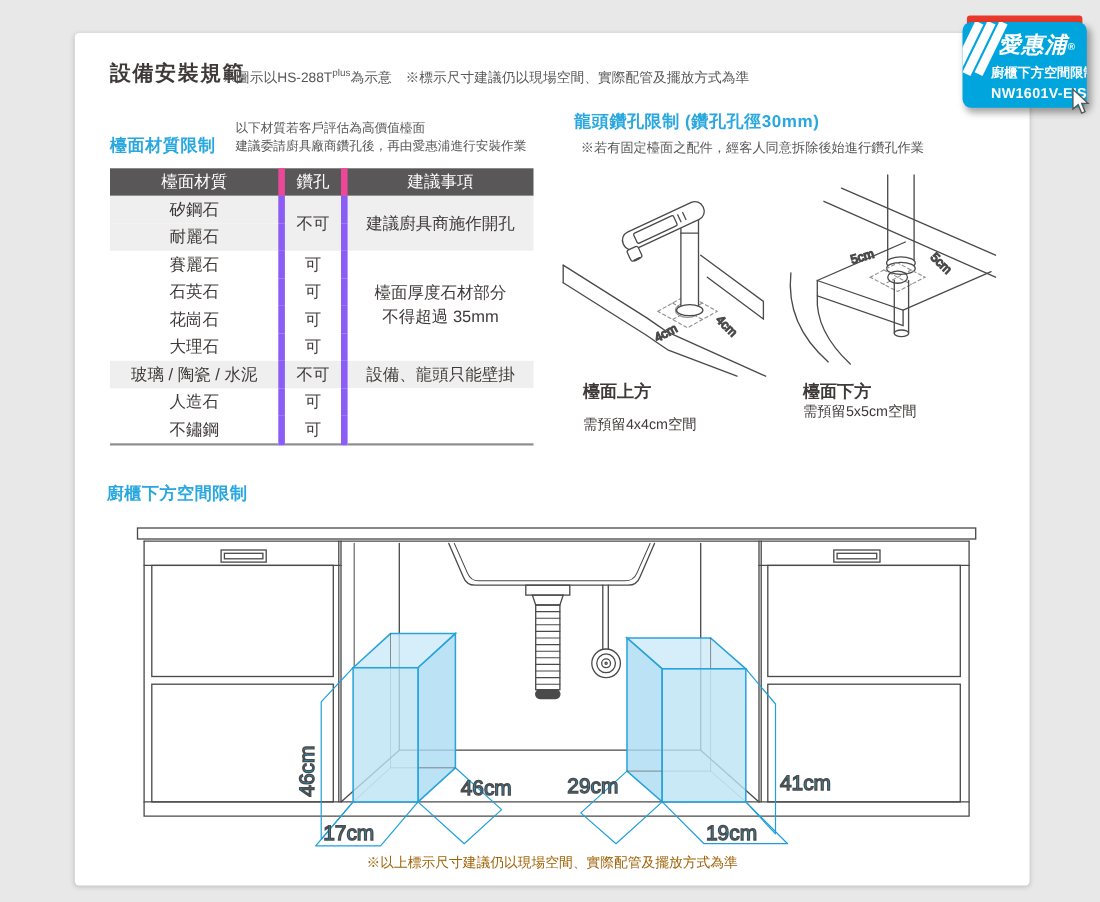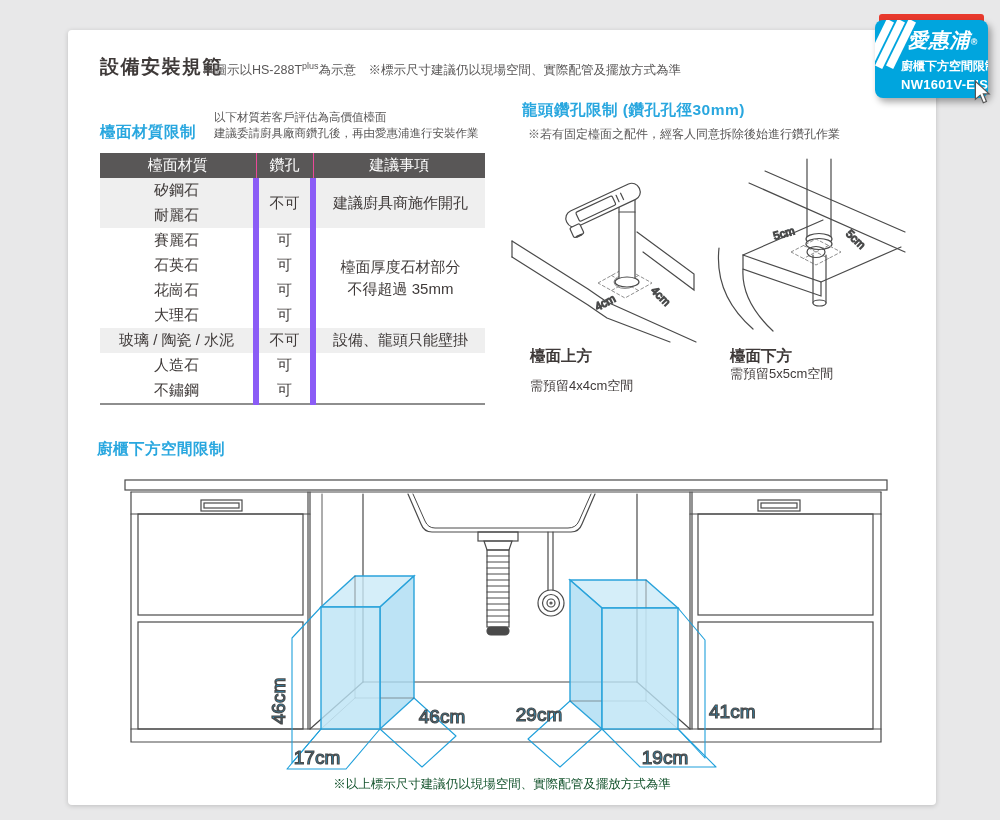--- a/index.html
+++ b/index.html
@@ -10,31 +10,31 @@
   
   .page-title{left:32px;top:24px;font-size:19px;font-weight:bold;letter-spacing:1.5px;color:#3f3a39;}
   .title-note{left:134px;top:31px;font-size:12.5px;color:#595757;white-space:nowrap;}
   .title-note sup{font-size:9px;}
   .blue-head{color:#29a7df;font-weight:bold;font-size:15.5px;letter-spacing:.5px;white-space:nowrap;}
   .gray-note{color:#595757;font-size:11.5px;line-height:16px;white-space:nowrap;}
   
   table.mat{position:absolute;left:32px;top:123px;width:385px;border-collapse:collapse;
     font-size:15px;color:#3f3a39;text-align:center;border-bottom:2px solid #8e8e8e;}
   table.mat th{background:#595757;color:#fff;font-weight:normal;height:23px;font-size:15px;}
-  table.mat th.c2,table.mat th.c3{border-left:1px solid #ec4899;}
+  table.mat th.c2,table.mat th.c3{border-left:6px solid #ec4899;}
   table.mat td{height:25px;padding:0;}
   table.mat td.c2,table.mat td.c3{border-left:6px solid #8b5cf6;}
   tr.shade td{background:#efefef;}
   td.white{background:#ffffff;}
   .adv2{line-height:22px;}
   
   .cap-title{font-size:15.5px;font-weight:bold;color:#3f3a39;white-space:nowrap;}
   .cap-text{font-size:13px;color:#3f3a39;margin-top:7px;white-space:nowrap;}
   .spec-line{font-size:15.5px;color:#3f3a39;white-space:nowrap;}
-  .footnote{left:0;right:0;top:746px;text-align:center;font-size:12.5px;color:#14532d;}
+  .footnote{left:0;right:0;top:746px;text-align:center;font-size:12.5px;color:#a16207;}
   
   .badge-red{position:absolute;left:879px;top:14px;width:105px;height:15px;background:#e8392d;border-radius:3px;z-index:4;}
   .badge{position:absolute;left:875px;top:20px;width:113px;height:78px;background:#00a5de;border-radius:8px;
     z-index:5;overflow:hidden;box-shadow:3px 4px 7px rgba(0,0,0,.35);}
   .stripe{position:absolute;width:8px;height:52px;background:#ffffff;top:-2px;transform:rotate(26deg);}
   .badge-text{position:absolute;left:26px;top:7px;width:84px;text-align:center;color:#fff;}
   .badge-brand{font-size:20px;font-weight:bold;font-style:italic;letter-spacing:1px;white-space:nowrap;}
   .badge-brand .reg{font-size:9px;font-style:normal;vertical-align:2px;}
   .badge-l1{font-size:12px;font-weight:bold;margin-top:4px;white-space:nowrap;}
   .badge-l2{font-size:13px;font-weight:bold;margin-top:2px;letter-spacing:.3px;white-space:nowrap;}

